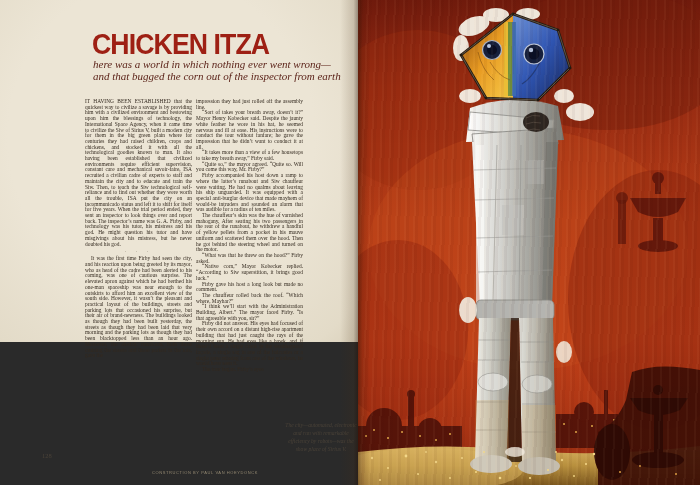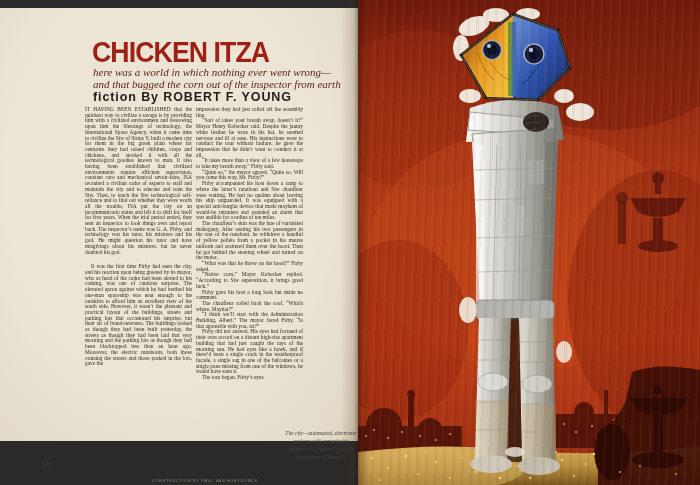--- a/index.html
+++ b/index.html
@@ -3,21 +3,21 @@
 <meta charset="utf-8">
 <style>
   * { margin: 0; padding: 0; box-sizing: border-box; }
   html, body { background: #2a2a2a; }
   .spread {
     position: relative; width: 700px; height: 485px;
     overflow: hidden; font-family: "Liberation Serif", serif;
   }
   
   .page-left {
-    position: absolute; left: 0; top: 8px; width: 358px; height: 433px;
+    position: absolute; left: 0; top: 0; width: 358px; height: 342px;
     background: radial-gradient(ellipse at 45% 40%, #ece5d5 55%, #e3dbc8 90%, #dbd2bd 100%);
   }
   .title {
     position: absolute; left: 92px; top: 28px;
     font-family: "Liberation Sans", sans-serif; font-weight: bold;
     font-size: 29px; letter-spacing: -1px; color: #9e2014;
     transform: scaleX(0.92); transform-origin: left center; white-space: nowrap;
   }
   .subtitle {
     position: absolute; left: 93px; top: 58px;
@@ -88,21 +88,20 @@
 <div class="spread">
 
   <div class="page-left">
     <h1 class="title">CHICKEN ITZA</h1>
 
     <div class="subtitle">
       <div>here was a world in which nothing ever went wrong—</div>
       <div>and that bugged the corn out of the inspector from earth</div>
     </div>
 
-    <div class="byline">fiction By ROBERT F. YOUNG</div>
 
     <div class="col col1">
       <p class="lead">IT HAVING BEEN ESTABLISHED that the quickest way to civilize a savage is by providing him with a civilized environment and bestowing upon him the blessings of technology, the International Space Agency, when it came time to civilize the Siw of Sirius V, built a modern city for them in the big green plain where for centuries they had raised children, crops and chickens, and stocked it with all the technological goodies known to man. It also having been established that civilized environments require efficient supervision, constant care and mechanical savoir-faire, ISA recruited a civilian cadre of experts to staff and maintain the city and to educate and train the Siw. Then, to teach the Siw technological self-reliance and to find out whether they were worth all the trouble, ISA put the city on an incommunicado status and left it to shift for itself for five years. When the trial period ended, they sent an inspector to look things over and report back. The inspector’s name was G. A. Firby, and technology was his tutor, his mistress and his god. He might question his tutor and have misgivings about his mistress, but he never doubted his god.</p>
       <div class="break">· · ·</div>
       <p>It was the first time Firby had seen the city, and his reaction upon being greeted by its mayor, who as head of the cadre had been alerted to his coming, was one of cautious surprise. The elevated apron against which he had berthed his one-man spaceship was near enough to the outskirts to afford him an excellent view of the south side. However, it wasn’t the pleasant and practical layout of the buildings, streets and parking lots that occasioned his surprise, but their air of brand-newness. The buildings looked as though they had been built yesterday, the streets as though they had been laid that very morning and the parking lots as though they had been blacktopped less than an hour ago. Moreover, the electric runabouts, both those cruising the streets and those parked in the lots, gave the</p>
     </div>
 
     <div class="col col2">
         <p>impression they had just rolled off the assembly line.</p>
         <p>“Sort of takes your breath away, doesn’t it?” Mayor Henry Kobecker said. Despite the jaunty white feather he wore in his hat, he seemed nervous and ill at ease. His instructions were to conduct the tour without fanfare; he gave the impression that he didn’t want to conduct it at all.</p>

